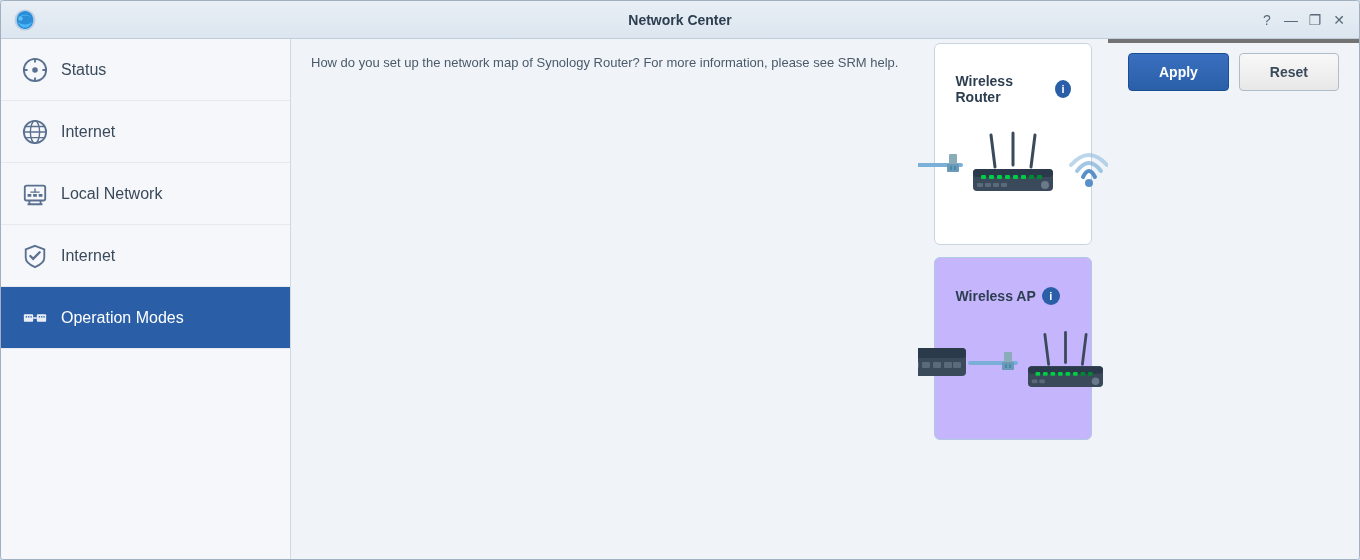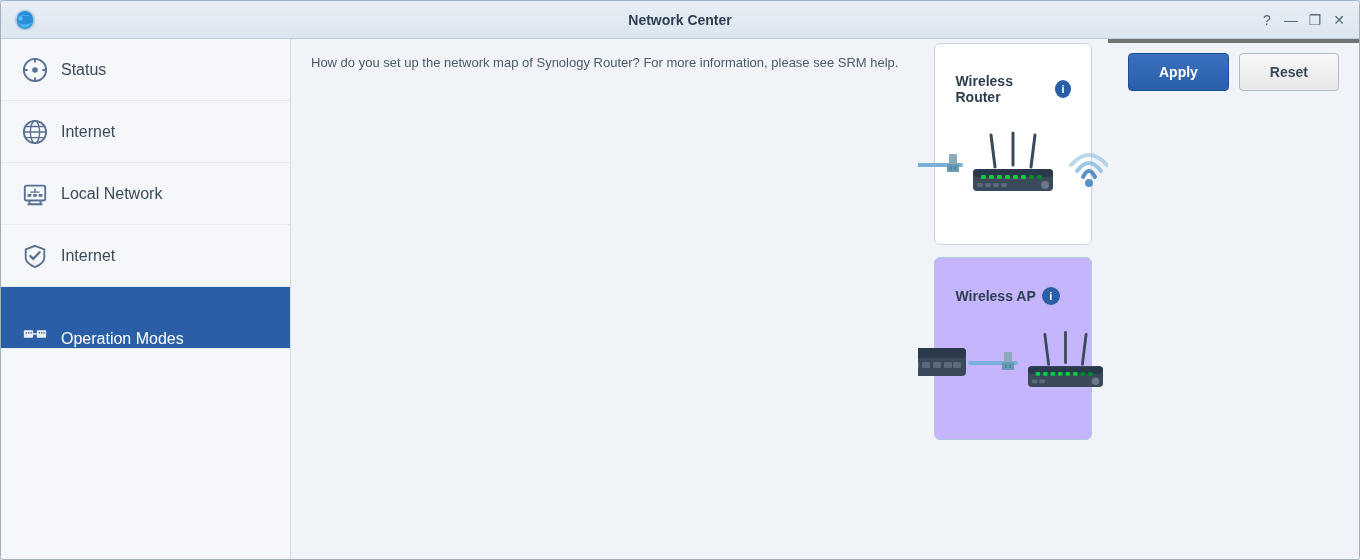--- a/index.html
+++ b/index.html
@@ -83,21 +83,20 @@
       gap: 12px;
       padding: 0 20px;
       height: 62px;
       cursor: pointer;
       border-bottom: 1px solid #e4eaf0;
       transition: background 0.15s;
     }
     .sidebar-item.active {
       background: #2a5fa8;
       color: white;
-      align-items: flex-end;
     }
     .sidebar-item.active .sidebar-label { color: white; }
     .sidebar-icon {
       width: 28px;
       height: 28px;
       display: flex;
       align-items: center;
       justify-content: center;
       flex-shrink: 0;
     }

